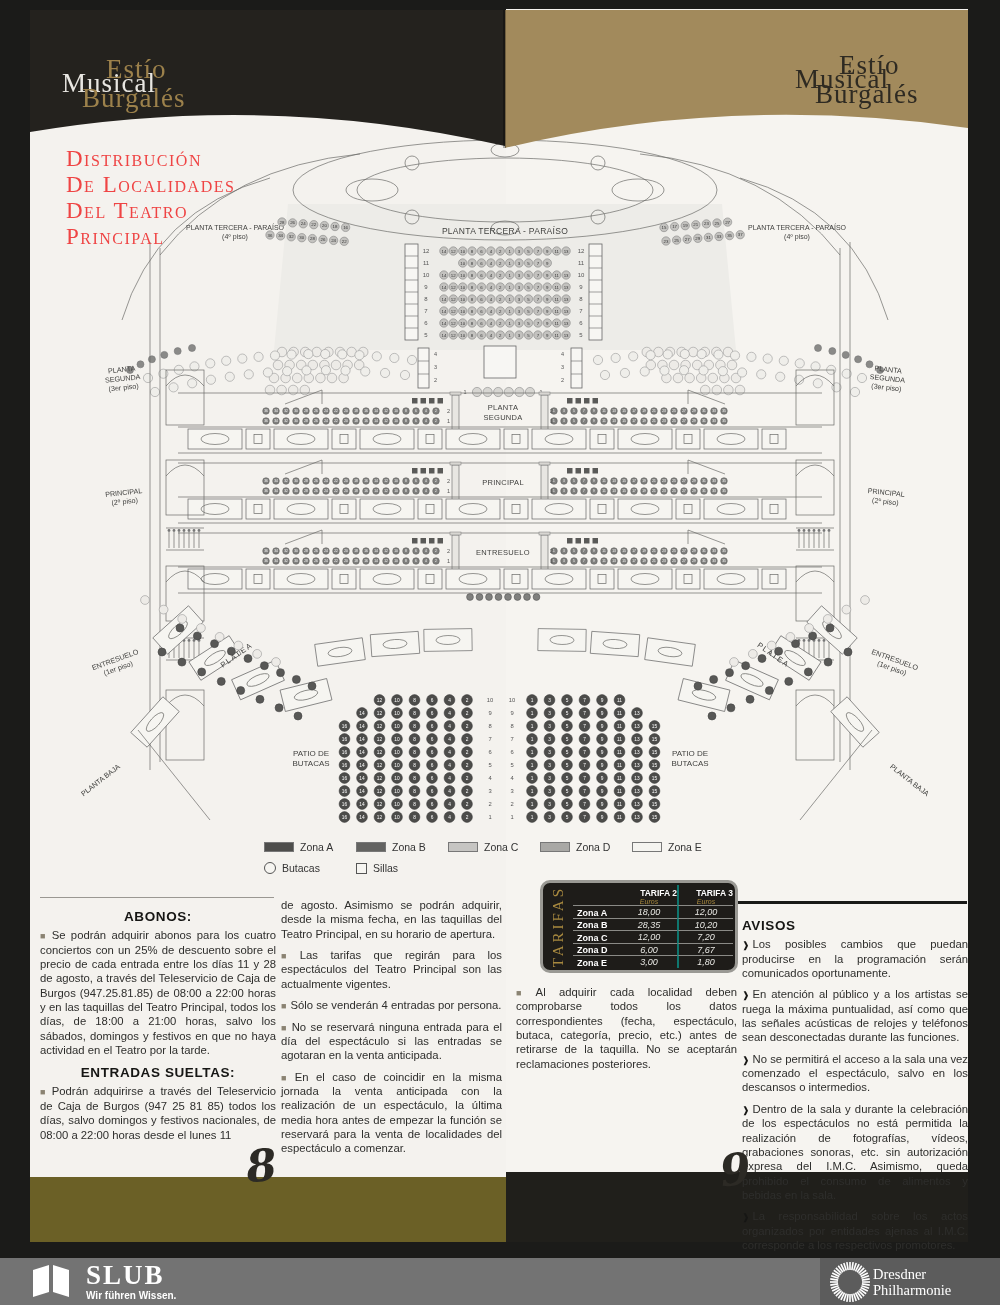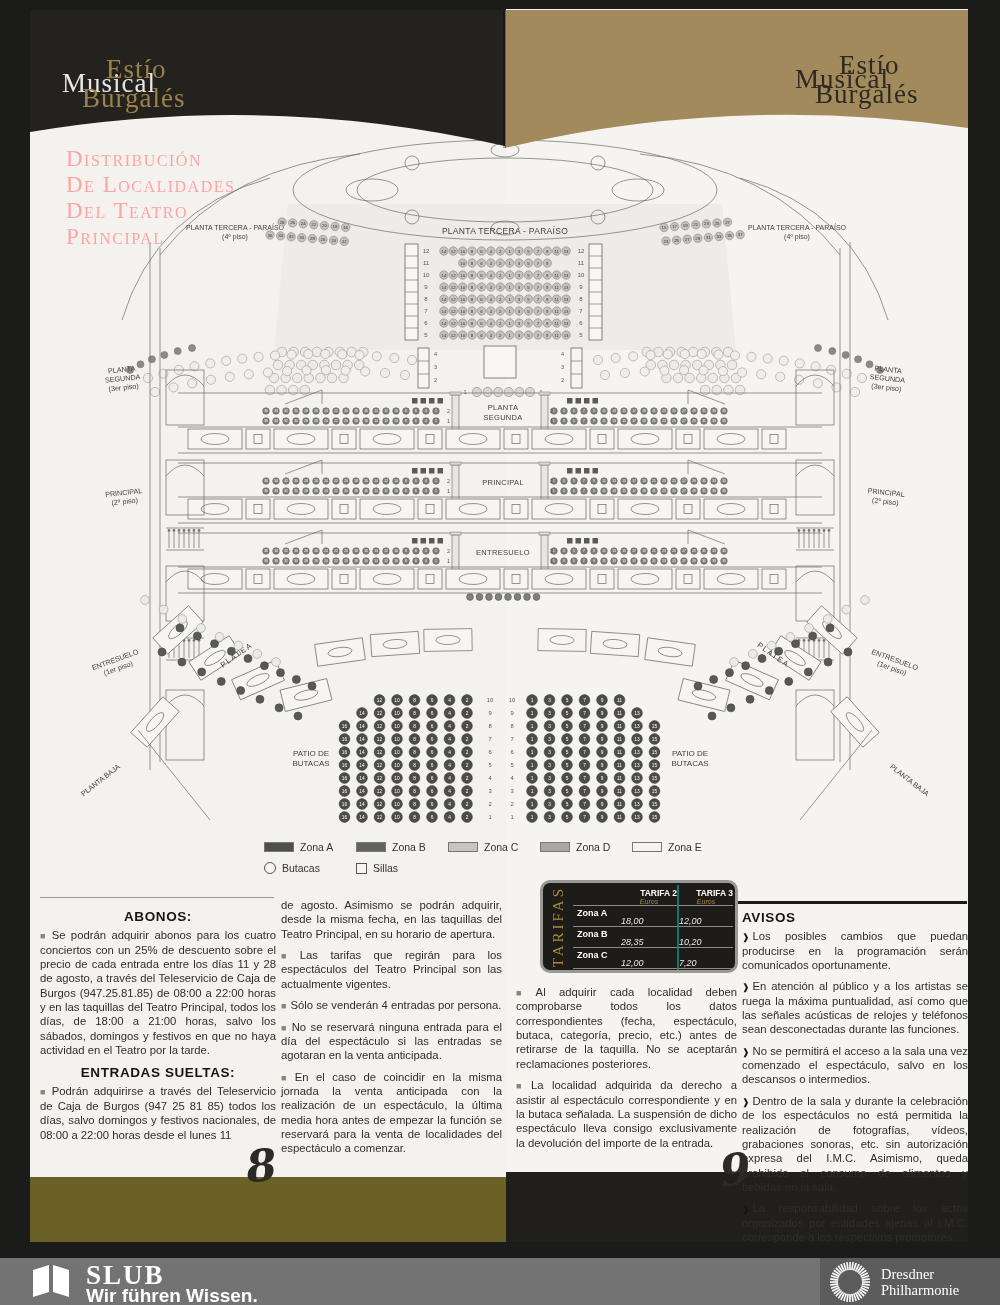--- a/index.html
+++ b/index.html
@@ -13,65 +13,65 @@
   .logo{position:absolute;z-index:5;font-family:"Liberation Serif",serif;letter-spacing:1px;line-height:1}
   .logo .l1{font-size:27px;margin-left:44px}
   .logo .l2{font-size:27px;margin-top:-13px}
   .logo .l3{font-size:27px;margin-top:-12px;margin-left:20px}
   .logo.dark-bg{left:62px;top:56px}
   .logo.dark-bg .l1,.logo.dark-bg .l3{color:#9c814b}
   .logo.dark-bg .l2{color:#e9e7e2}
   .logo.gold-bg{left:795px;top:52px}
   .logo.gold-bg .l1,.logo.gold-bg .l2,.logo.gold-bg .l3{color:#2e2a22}
   .title{position:absolute;left:66px;top:146px;z-index:5;font-family:"Liberation Serif",serif;
-    font-variant:small-caps;font-size:23px;line-height:26px;letter-spacing:1.5px;color:#fca5a5}
+    font-variant:small-caps;font-size:23px;line-height:26px;letter-spacing:1.5px;color:#ef4444}
   #chart{position:absolute;left:60px;top:130px;z-index:2}
   .legend{position:absolute;left:264px;top:841px;width:480px;z-index:5;font-size:10.5px;color:#333}
   .legend .lrow{display:flex}
   .legend .litem{width:92px;display:flex;align-items:center;gap:6px}
   .legend .sw{width:30px;height:10px;border:1px solid #777;display:inline-block}
   .legend .cir{width:12px;height:12px;border:1.3px solid #555;border-radius:50%;background:#f6f5f1;display:inline-block}
   .legend .sq{width:11px;height:11px;border:1.3px solid #555;background:#f6f5f1;display:inline-block}
   .legend .lrow+.lrow{margin-top:9px}
   .tarifa-box{position:absolute;left:540px;top:880px;width:198px;height:93px;z-index:6;
     background:#1e1c19;border:3px solid #9a9994;border-radius:10px;display:flex;overflow:hidden}
   .tarifa-side{width:30px;display:flex;align-items:center;justify-content:center}
   .tarifa-side span{writing-mode:vertical-rl;transform:rotate(180deg);font-family:"Liberation Serif",serif;
     color:#a8893f;font-size:15px;letter-spacing:3px}
   .tarifa-grid{flex:1;display:grid;grid-template-columns:48px 56px 56px;align-content:start;padding-top:2px}
   .tg-h{color:#fff;font-weight:bold;font-size:8.5px;text-align:right;padding-top:3px}
   .tg-u{color:#a8893f;font-size:7px;font-style:italic;text-align:center}
   .tg-z{color:#fff;font-weight:bold;font-size:9px;padding:1.5px 0 0 4px;border-top:1px solid #8a8a86}
-  .tg-v{color:#e8e8e4;font-style:italic;font-size:9px;text-align:left;padding-top:10px;border-top:1px solid #8a8a86}
+  .tg-v{color:#e8e8e4;font-style:italic;font-size:9px;text-align:center;padding-top:1px;border-top:1px solid #8a8a86}
   .tg-v.c3,.tg-h.c3,.tg-u.c3{border-left:2px solid #0f766e}
   .rule-left{position:absolute;left:40px;top:897px;width:234px;height:1px;background:#9a9892;z-index:5}
   .rule-right{position:absolute;left:735px;top:901px;width:232px;height:3px;background:#191917;z-index:5}
   .txtcol{position:absolute;z-index:5;font-size:11.3px;line-height:1.27;color:#2e2e2c;text-align:justify}
   .txtcol h3{font-size:13.5px;letter-spacing:.6px;text-align:center;color:#161614;margin:6px 0 3px}
-  .txtcol h3.left{text-align:left;margin-top:4px}
+  .txtcol h3.left{text-align:left;margin-top:12px}
   .txtcol p{margin:0 0 7px}
   .txtcol .b{color:#8a8372;font-size:9px;margin-right:4px}
   .txtcol .ba{color:#161614;font-size:9px;margin-right:3px}
   #col1{left:40px;top:902px;width:236px}
   #col2{left:281px;top:898px;width:221px}
   #col3{left:516px;top:985px;width:221px}
   #col4{left:742px;top:905px;width:226px}
   .pgnum{position:absolute;z-index:6;font-family:"DejaVu Serif",serif;font-style:italic;font-weight:bold;
     font-size:44px;color:#2c2a25;transform:rotate(-6deg)}
   .pgnum.p8{left:246px;top:1140px}
   .pgnum.p9{left:720px;top:1144px}
   .band{position:absolute;z-index:4}
   .band.olive{left:30px;top:1177px;width:476px;height:65px;background:#6b6026}
   .band.black{left:506px;top:1172px;width:462px;height:70px;background:#201f1b}
   .footer{position:absolute;left:0;top:1258px;width:1000px;height:47px;background:#737373;z-index:7}
   .footer .right-panel{position:absolute;left:820px;top:0;width:180px;height:47px;background:#5c5c5c}
   .slub{position:absolute;left:30px;top:4px;display:flex;align-items:flex-start;gap:14px;color:#fff}
   .slub-text .t1{font-family:"Liberation Serif",serif;font-weight:bold;font-size:27px;line-height:26px;letter-spacing:2px}
-  .slub-text .t2{font-size:19px;font-weight:bold;line-height:15px}
-  .dresdner{position:absolute;left:828px;top:2px;display:flex;align-items:center;gap:9px;color:#fff}
+  .slub-text .t2{font-size:10px;font-weight:bold;line-height:15px}
+  .dresdner{position:absolute;left:828px;top:2px;display:flex;align-items:center;gap:1px;color:#fff}
   .dresdner .dtext{font-family:"Liberation Serif",serif;font-size:14.5px;line-height:16px}
 </style>
 </head>
 <body>
 
 <div class="sheet">
   <div class="page left"></div>
   <div class="page right"></div>
 
   <svg class="hdr-svg" width="938" height="148">
@@ -1781,21 +1781,20 @@
     </div>
   <div class="txtcol" id="col2">
       <p>de agosto. Asimismo se podrán adquirir, desde la misma fecha, en las taquillas del Teatro Principal, en su horario de apertura.</p>
       <p><span class="b">■</span>Las tarifas que regirán para los espectáculos del Teatro Principal son las actualmente vigentes.</p>
       <p><span class="b">■</span>Sólo se venderán 4 entradas por persona.</p>
       <p><span class="b">■</span>No se reservará ninguna entrada para el día del espectáculo si las entradas se agotaran en la venta anticipada.</p>
       <p><span class="b">■</span>En el caso de coincidir en la misma jornada la venta anticipada con la realización de un espectáculo, la última media hora antes de empezar la función se reservará para la venta de localidades del espectáculo a comenzar.</p>
     </div>
   <div class="txtcol" id="col3">
       <p><span class="b">■</span>Al adquirir cada localidad deben comprobarse todos los datos correspondientes (fecha, espectáculo, butaca, categoría, precio, etc.) antes de retirarse de la taquilla. No se aceptarán reclamaciones posteriores.</p>
-      <p><span class="b">■</span>La localidad adquirida da derecho a asistir al espectáculo correspondiente y en la butaca señalada. La suspensión de dicho espectáculo lleva consigo exclusivamente la devolución del importe de la entrada.</p>
     </div>
   <div class="txtcol" id="col4">
       <h3 class="left">AVISOS</h3>
       <p><span class="ba">❱</span>Los posibles cambios que puedan producirse en la programación serán comunicados oportunamente.</p>
       <p><span class="ba">❱</span>En atención al público y a los artistas se ruega la máxima puntualidad, así como que las señales acústicas de relojes y teléfonos sean desconectadas durante las funciones.</p>
       <p><span class="ba">❱</span>No se permitirá el acceso a la sala una vez comenzado el espectáculo, salvo en los descansos o intermedios.</p>
       <p><span class="ba">❱</span>Dentro de la sala y durante la celebración de los espectáculos no está permitida la realización de fotografías, vídeos, grabaciones sonoras, etc. sin autorización expresa del I.M.C. Asimismo, queda prohibido el consumo de alimentos y bebidas en la sala.</p>
       <p><span class="ba">❱</span>La responsabilidad sobre los actos organizados por entidades ajenas al I.M.C. corresponde a los respectivos promotores.</p>
     </div>
 

